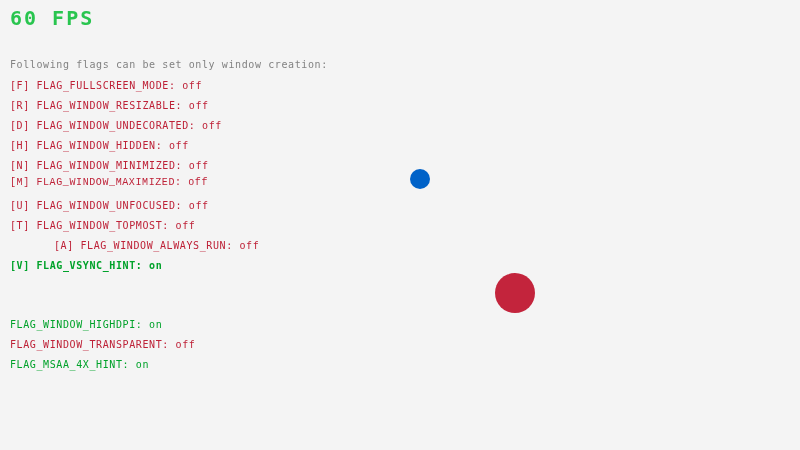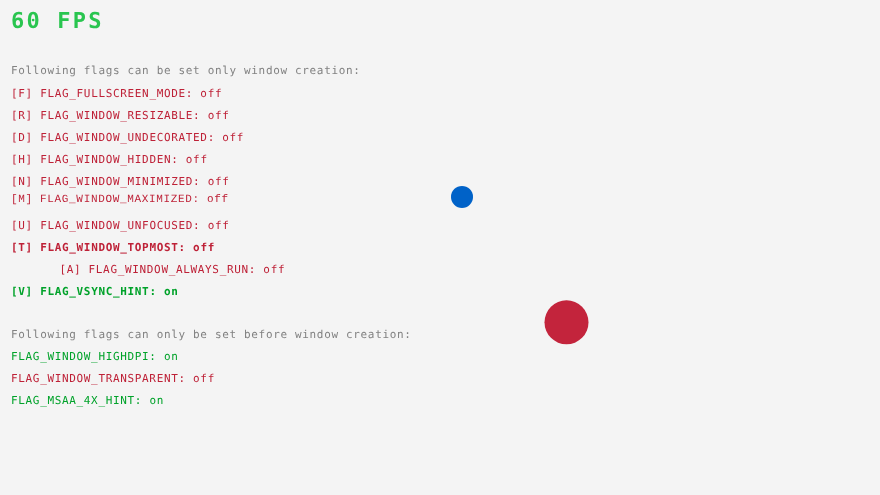--- a/index.html
+++ b/index.html
@@ -96,26 +96,25 @@
   <div class="txt section-header" id="section-after-header">Following flags can be set only window creation:</div>
 
   <div id="flags-after-creation">
       <div class="txt flag-row" style="top: 81px;"><span class="flag-key state-off">[F]</span> <span class="flag-name state-off">FLAG_FULLSCREEN_MODE:</span> <span class="flag-value state-off">off</span></div>
       <div class="txt flag-row" style="top: 101px;"><span class="flag-key state-off">[R]</span> <span class="flag-name state-off">FLAG_WINDOW_RESIZABLE:</span> <span class="flag-value state-off">off</span></div>
       <div class="txt flag-row" style="top: 121px;"><span class="flag-key state-off">[D]</span> <span class="flag-name state-off">FLAG_WINDOW_UNDECORATED:</span> <span class="flag-value state-off">off</span></div>
       <div class="txt flag-row" style="top: 141px;"><span class="flag-key state-off">[H]</span> <span class="flag-name state-off">FLAG_WINDOW_HIDDEN:</span> <span class="flag-value state-off">off</span></div>
       <div class="txt flag-row" style="top: 161px;"><span class="flag-key state-off">[N]</span> <span class="flag-name state-off">FLAG_WINDOW_MINIMIZED:</span> <span class="flag-value state-off">off</span></div>
       <div class="txt flag-row" style="top: 178px; font-family: Liberation Mono, monospace;"><span class="flag-key state-off">[M]</span> <span class="flag-name state-off">FLAG_WINDOW_MAXIMIZED:</span> <span class="flag-value state-off">off</span></div>
       <div class="txt flag-row" style="top: 201px;"><span class="flag-key state-off">[U]</span> <span class="flag-name state-off">FLAG_WINDOW_UNFOCUSED:</span> <span class="flag-value state-off">off</span></div>
-      <div class="txt flag-row" style="top: 221px; font-weight: bold;"><span class="flag-key state-off">[T]</span> <span class="flag-name state-off">FLAG_WINDOW_TOPMOST:</span> <span class="flag-value state-off">off</span></div>
+      <div class="txt flag-row" style="top: 221px;"><span class="flag-key state-off">[T]</span> <span class="flag-name state-off">FLAG_WINDOW_TOPMOST:</span> <span class="flag-value state-off">off</span></div>
       <div class="txt flag-row" style="top: 241px; margin-left: 44px;"><span class="flag-key state-off">[A]</span> <span class="flag-name state-off">FLAG_WINDOW_ALWAYS_RUN:</span> <span class="flag-value state-off">off</span></div>
       <div class="txt flag-row" style="top: 261px; font-weight: bold;"><span class="flag-key state-on">[V]</span> <span class="flag-name state-on">FLAG_VSYNC_HINT:</span> <span class="flag-value state-on">on</span></div>
     </div>
 
-  <div class="txt section-header" id="section-before-header">Following flags can only be set before window creation:</div>
 
   <div id="flags-before-creation">
       <div class="txt flag-row" style="top: 320px;"><span class="flag-name state-on">FLAG_WINDOW_HIGHDPI:</span> <span class="flag-value state-on">on</span></div>
       <div class="txt flag-row" style="top: 340px;"><span class="flag-name state-off">FLAG_WINDOW_TRANSPARENT:</span> <span class="flag-value state-off">off</span></div>
       <div class="txt flag-row" style="top: 360px;"><span class="flag-name state-on">FLAG_MSAA_4X_HINT:</span> <span class="flag-value state-on">on</span></div>
     </div>
 
   <div class="ball" id="ball-small" style="left: 410px; top: 169px; width: 20px; height: 20px; background: rgb(0, 98, 200);"></div>
 
   <div class="ball" id="ball-large" style="left: 495px; top: 273px; width: 40px; height: 40px; background: rgb(195, 36, 60);"></div>

